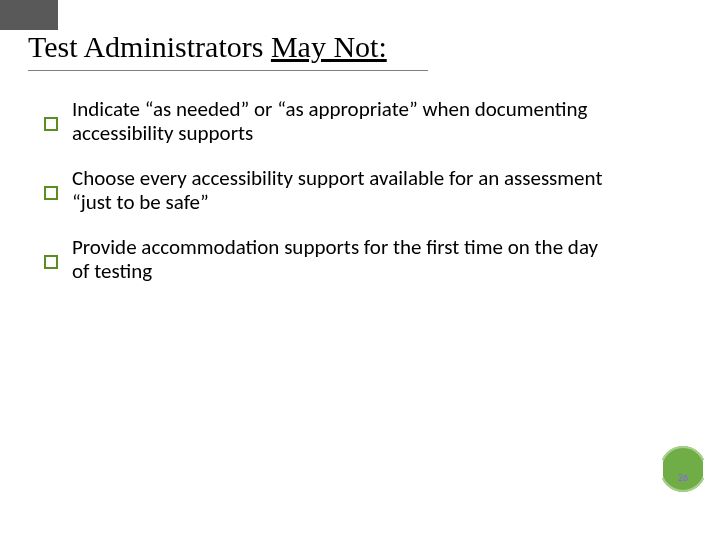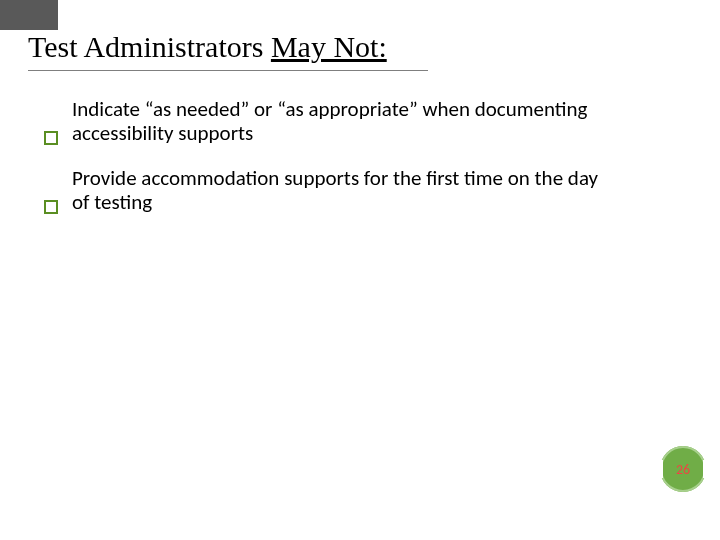--- a/index.html
+++ b/index.html
@@ -4,48 +4,52 @@
 <style>
   * { margin: 0; padding: 0; box-sizing: border-box; }
   html, body { width: 720px; height: 540px; background: #fff; font-family: Calibri, "Segoe UI", Arial, sans-serif; color: #000; overflow: hidden; }
   .slide { position: relative; width: 720px; height: 540px; }
   .top-block { position: absolute; left: 0; top: 0; width: 58px; height: 30px; background: #595959; }
   .title { position: absolute; left: 28px; top: 30px; font-family: "Palatino Linotype", "Book Antiqua", Georgia, serif; font-size: 30px; color: #000; }
   .title .t1 { }
   .title .t2 { text-decoration: underline; }
   .underline-bar { position: absolute; left: 28px; top: 70px; width: 400px; height: 1px; background: #7f7f7f; }
   .content { position: absolute; left: 44px; top: 98px; width: 560px; }
-  .item { display: flex; align-items: flex-end; margin-bottom: 22px; }
+  .item { display: flex; align-items: center; margin-bottom: 22px; }
   .box { flex: 0 0 auto; width: 14px; height: 14px; border: 2px solid #5a8e22; margin-top: 5px; margin-right: 14px; }
   .text { font-size: 21px; line-height: 1.12; color: #000; }
   .pagebadge { position: absolute; right: 14px; bottom: 48px; width: 46px; height: 46px; }
   .pagebadge .fill { position: absolute; left: 0; top: 0; width: 46px; height: 46px; border-radius: 50%; background: #70ad47; }
   .pagebadge .ring { position: absolute; left: 0; top: 0; width: 46px; height: 46px; border-radius: 50%; border: 2px solid #a8d08d; box-sizing: border-box; }
   .pagebadge .cut-left { position: absolute; left: -1px; top: 14px; width: 4px; height: 18px; background: #fff; }
   .pagebadge .cut-right { position: absolute; right: -1px; top: 14px; width: 4px; height: 18px; background: #fff; }
-  .pagebadge .num { position: absolute; left: 0; top: 0; width: 46px; height: 46px; display: flex; align-items: center; justify-content: center; color: #ef4444; font-size: 14px; font-family: Calibri, Arial, sans-serif; }
+  .pagebadge .num { position: absolute; left: 0; top: 8px; width: 46px; height: 46px; display: flex; align-items: center; justify-content: center; color: #8b5cf6; font-size: 10px; font-family: Calibri, Arial, sans-serif; }
 </style>
 </head>
 <body>
 
 <div class="slide">
   <div class="top-block"></div>
 
   <div class="title">
     <span class="t1">Test Administrators </span><span class="t2">May Not:</span>
   </div>
   <div class="underline-bar"></div>
 
   <div class="content">
     <div class="item">
       <div class="box"></div>
       <div class="text">Indicate “as needed” or “as appropriate” when documenting  accessibility supports</div>
     </div>
     <div class="item">
       <div class="box"></div>
+      <div class="text">Choose every accessibility support available for an assessment “just to be safe”</div>
+    </div>
+    <div class="item">
+      <div class="box"></div>
       <div class="text">Provide accommodation supports for the first time on the day of testing</div>
     </div>
   </div>
 
   <div class="pagebadge">
     <div class="fill"></div>
     <div class="ring"></div>
     <div class="cut-left"></div>
     <div class="cut-right"></div>
     <div class="num">26</div>

